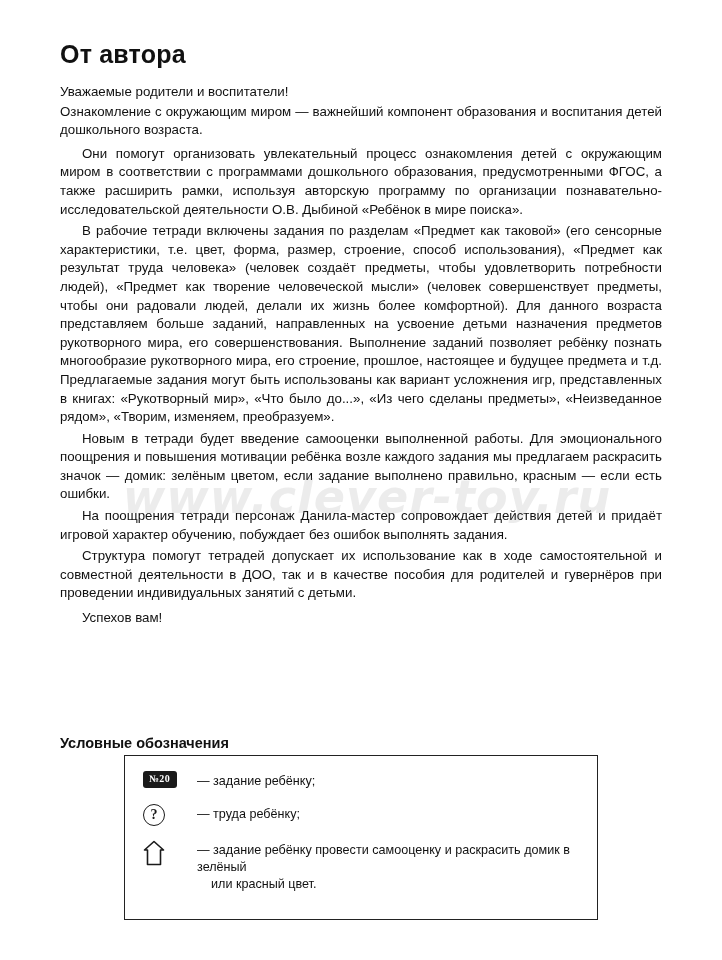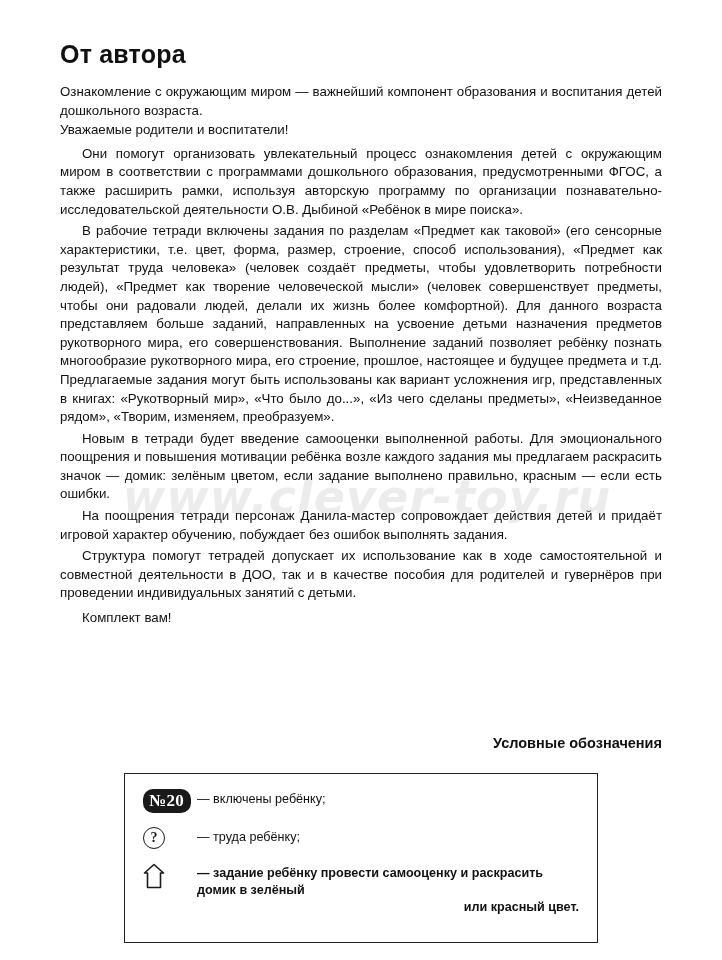--- a/index.html
+++ b/index.html
@@ -72,69 +72,68 @@
   }
 
   
   .legend-wrap {
     position: absolute;
     left: 60px;
     top: 735px;
     width: 602px;
   }
   .legend-title {
-    text-align: right;
+    text-align: left;
     font-size: 14.5px;
     font-weight: bold;
-    margin-bottom: 22px;
+    margin-bottom: 4px;
     color: #111;
   }
   .legend-box {
     border: 1px solid #222;
     padding: 14px 18px 14px 18px;
     width: 474px;
     margin: 0 auto;
     box-sizing: border-box;
   }
   .legend-row {
     display: flex;
     align-items: flex-start;
     margin-bottom: 13px;
   }
-  .legend-row:last-child { margin-bottom: 12px; font-weight: bold; }
+  .legend-row:last-child { margin-bottom: 12px; }
   .legend-icon-cell {
     width: 54px;
     flex: 0 0 54px;
     display: flex;
     align-items: flex-start;
     justify-content: flex-start;
     padding-top: 1px;
   }
   .legend-text {
     font-size: 12.6px;
     line-height: 17px;
     color: #111;
     padding-top: 3px;
   }
   .legend-text .second-line {
     display: block;
     padding-left: 14px;
-    text-align: right;
   }
 
   
   .icon-task {
     display: inline-block;
     background: #1a1a1a;
     color: #fff;
     font-family: "Liberation Serif", serif;
     font-weight: bold;
-    font-size: 17px;
+    font-size: 10px;
     padding: 3px 7px 4px 6px;
-    border-radius: 10px;
+    border-radius: 3px;
     line-height: 1;
     letter-spacing: 0.3px;
   }
   .icon-question {
     display: inline-block;
     width: 22px;
     height: 22px;
     border: 1.6px solid #1a1a1a;
     border-radius: 50%;
     text-align: center;
@@ -152,49 +151,49 @@
   }
 </style>
 </head>
 <body>
 
 <div class="page">
 
   <div class="content">
     <h1 class="page-title">От автора</h1>
 
+    <p class="para noindent">Уважаемые родители и воспитатели!</p>
     <p class="para noindent">Ознакомление с окружающим миром — важнейший компонент образования и воспитания детей дошкольного возраста.</p>
-    <p class="para noindent">Уважаемые родители и воспитатели!</p>
     <div class="gap-sm"></div>
     <div class="gap-sm"></div>
     <p class="para indent">Они помогут организовать увлекательный процесс ознакомления детей с окружающим миром в соответствии с программами дошкольного образования, предусмотренными ФГОС, а также расширить рамки, используя авторскую программу по организации познавательно-исследовательской деятельности О.В. Дыбиной «Ребёнок в мире поиска».</p>
     <div class="gap-sm"></div>
     <p class="para indent">В рабочие тетради включены задания по разделам «Предмет как таковой» (его сенсорные характеристики, т.е. цвет, форма, размер, строение, способ использования), «Предмет как результат труда человека» (человек создаёт предметы, чтобы удовлетворить потребности людей), «Предмет как творение человеческой мысли» (человек совершенствует предметы, чтобы они радовали людей, делали их жизнь более комфортной). Для данного возраста представляем больше заданий, направленных на усвоение детьми назначения предметов рукотворного мира, его совершенствования. Выполнение заданий позволяет ребёнку познать многообразие рукотворного мира, его строение, прошлое, настоящее и будущее предмета и т.д. Предлагаемые задания могут быть использованы как вариант усложнения игр, представленных в книгах: «Рукотворный мир», «Что было до...», «Из чего сделаны предметы», «Неизведанное рядом», «Творим, изменяем, преобразуем».</p>
     <div class="gap-sm"></div>
     <p class="para indent">Новым в тетради будет введение самооценки выполненной работы. Для эмоционального поощрения и повышения мотивации ребёнка возле каждого задания мы предлагаем раскрасить значок — домик: зелёным цветом, если задание выполнено правильно, красным — если есть ошибки.</p>
     <div class="gap-sm"></div>
     <p class="para indent">На поощрения тетради персонаж Данила-мастер сопровождает действия детей и придаёт игровой характер обучению, побуждает без ошибок выполнять задания.</p>
     <div class="gap-sm"></div>
     <p class="para indent">Структура помогут тетрадей допускает их использование как в ходе самостоятельной и совместной деятельности в ДОО, так и в качестве пособия для родителей и гувернёров при проведении индивидуальных занятий с детьми.</p>
     <div class="gap-md"></div>
-    <p class="para indent">Комплект вам!</p>
+    <p class="para indent">Успехов вам!</p>
   </div>
 
   <div class="watermark">www.clever-toy.ru</div>
 
   <div class="legend-wrap">
     <div class="legend-title">Условные обозначения</div>
 
     <div class="legend-box">
 
       <div class="legend-row">
         <div class="legend-icon-cell">
           <span class="icon-task">№20</span>
         </div>
-        <div class="legend-text">— включены ребёнку;</div>
+        <div class="legend-text">— задание ребёнку;</div>
       </div>
 
       <div class="legend-row">
         <div class="legend-icon-cell">
           <span class="icon-question">?</span>
         </div>
         <div class="legend-text">— труда ребёнку;</div>
       </div>
 
       <div class="legend-row">

